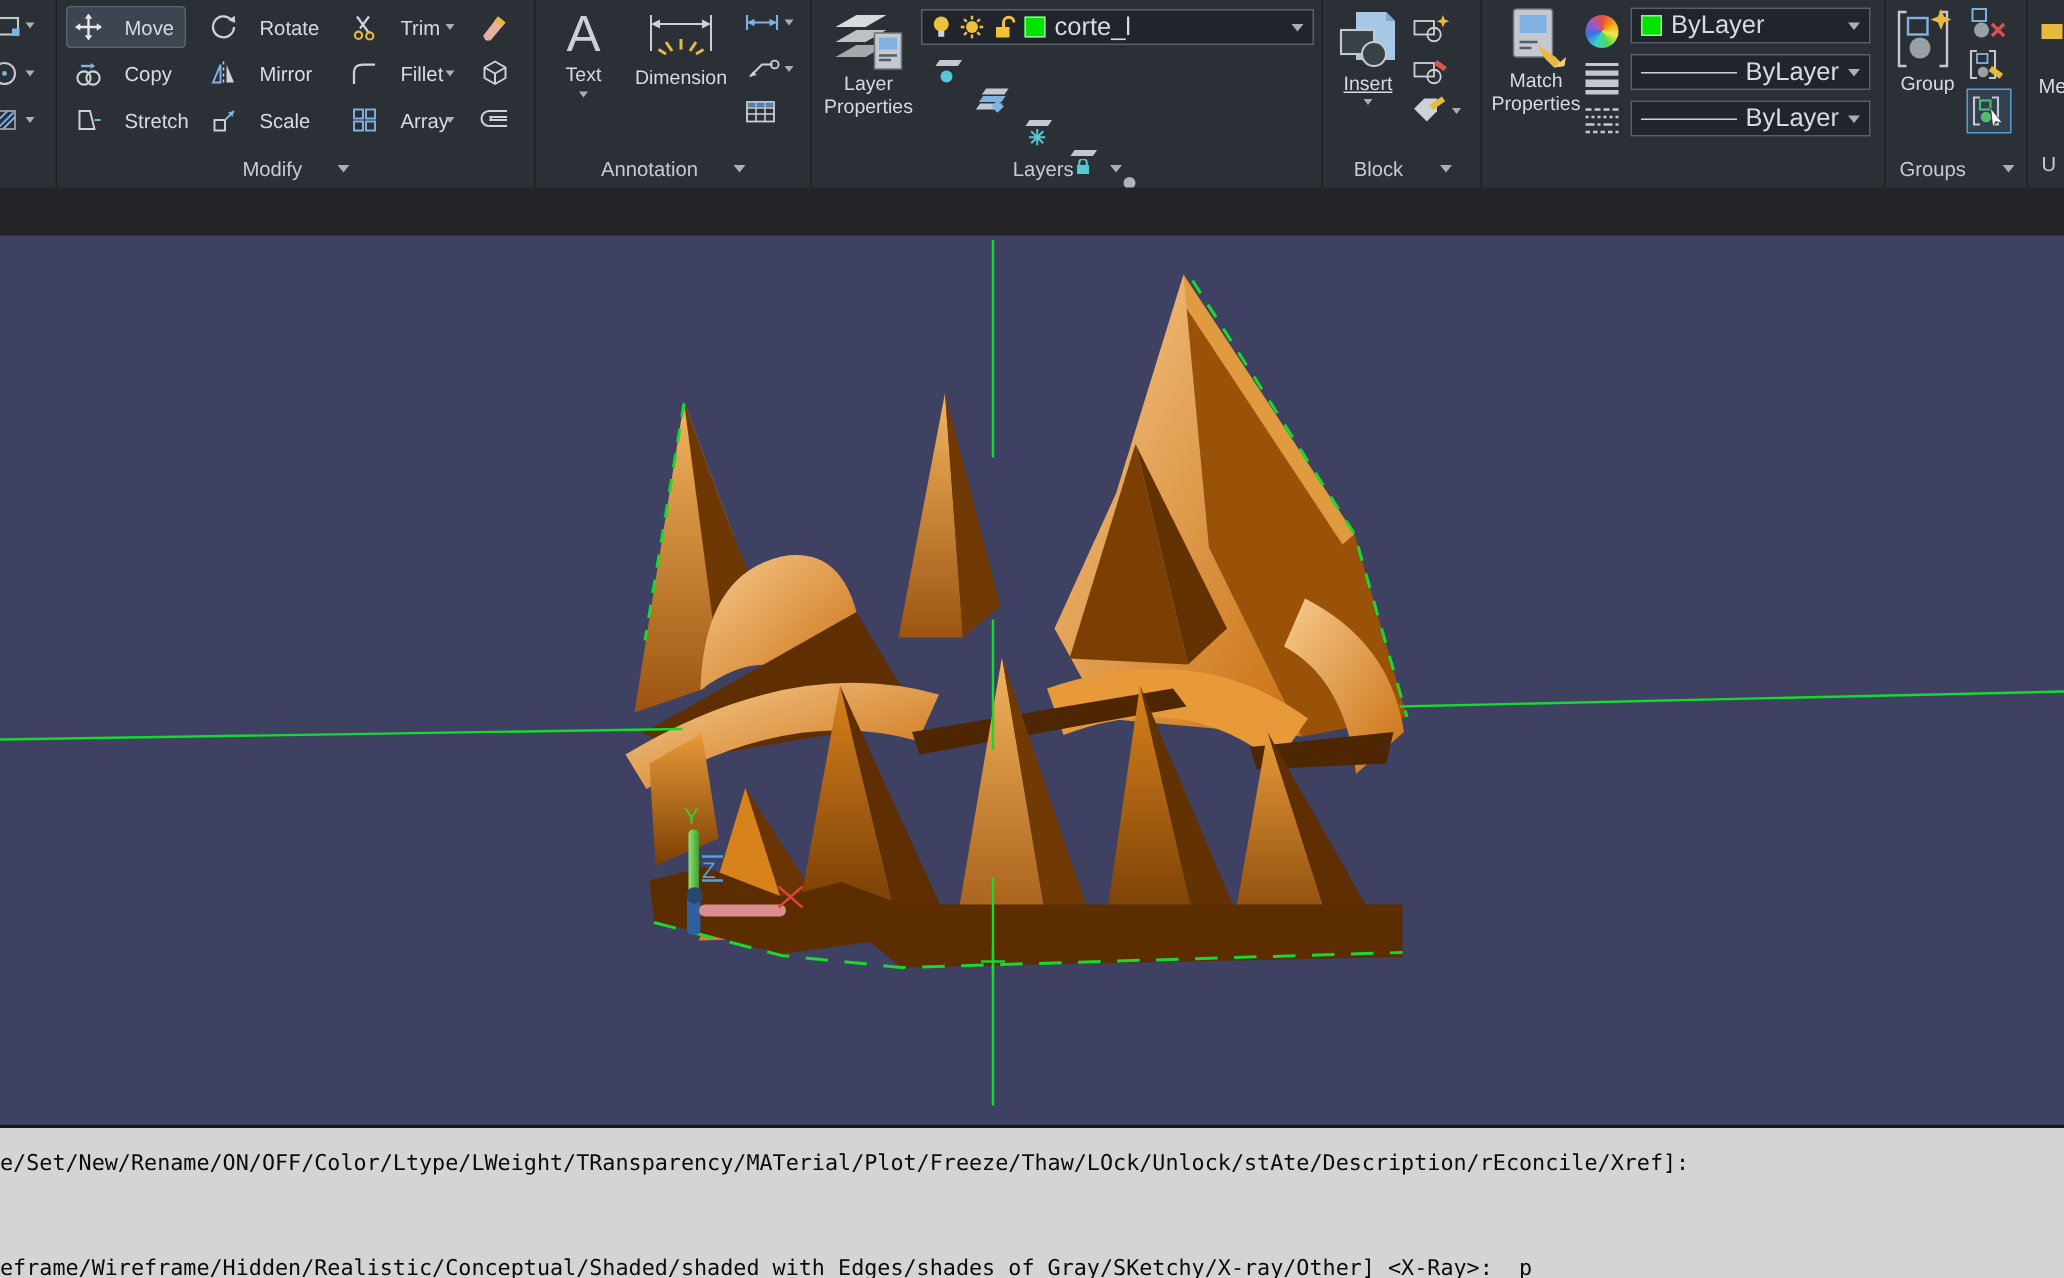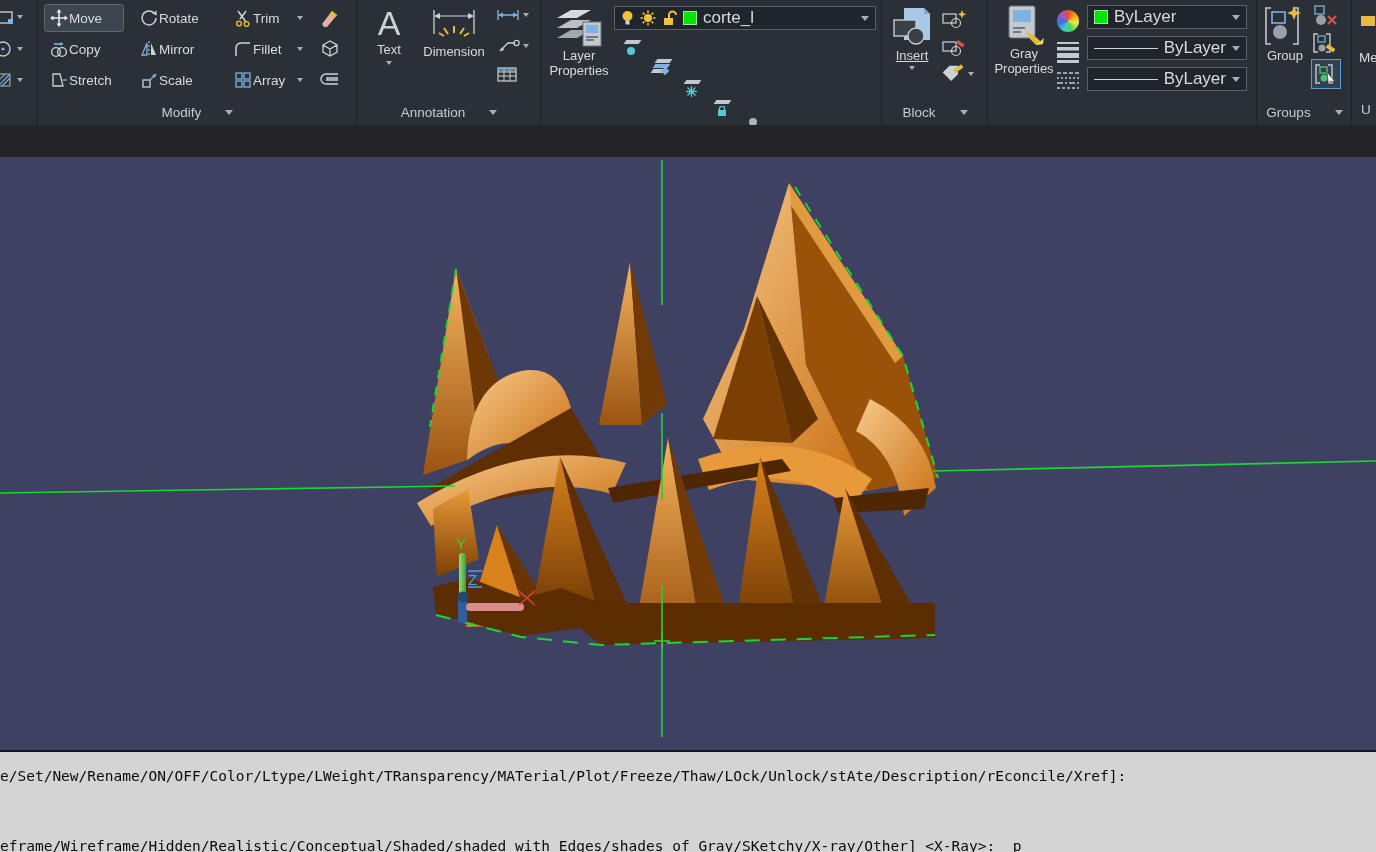--- a/index.html
+++ b/index.html
@@ -9,21 +9,21 @@
   
   .ribbon { position:absolute; left:0; top:0; width:1376px; height:125px; background:#2b3036; }
   .panel  { position:absolute; top:0; height:125px; border-right:1px solid #1d2126; }
   .panel-label { position:absolute; left:0; right:0; bottom:0; height:25px;
                  display:flex; align-items:center; justify-content:center; gap:24px;
                  color:#c6cbd1; font-size:13.5px; }
   .caret { width:0; height:0; border-left:4px solid transparent; border-right:4px solid transparent;
            border-top:5px solid #a9afb6; }
   .caret-sm { width:0;height:0;border-left:3px solid transparent;border-right:3px solid transparent;
            border-top:4px solid #a9afb6; }
-  .rbtn { position:absolute; display:flex; align-items:center; gap:1px; color:#d7dbdf;
+  .rbtn { position:absolute; display:flex; align-items:center; gap:15px; color:#d7dbdf;
           font-size:13.5px; height:26px; padding:0 5px; border-radius:2px; cursor:default; }
   .rbtn.hl { background:#3d4550; outline:1px solid #5d6773; }
   .bigbtn { position:absolute; display:flex; flex-direction:column; align-items:center;
             color:#d7dbdf; font-size:13px; text-align:center; line-height:15px; }
   .mi { flex:0 0 auto; }
   .mini { position:absolute; display:flex; align-items:center; gap:3px; }
 
   
   .lic { position:relative; width:24px; height:20px; }
   .pg { position:absolute; width:15px; height:4px; background:#c2c8ce; transform:skewX(-35deg); }
@@ -312,20 +312,24 @@
           <rect x="1" y="5" width="8" height="6" fill="#f0c23a"></rect>
           <path d="M3 5 V3 A2.5 2.5 0 0 1 8 3" fill="none" stroke="#f0c23a" stroke-width="1.4"></path>
         </svg>
     </div>
     <div class="lic" style="left:198px;top:66px;">
       <div class="pg" style="left:6px;top:1px;"></div>
         <div class="pg" style="left:4px;top:6px;"></div>
         <span class="badge" style="left:12px;top:9px;background:#f0c23a;border-radius:1px;width:10px;height:4px;transform:rotate(-35deg);"></span>
     </div>
 
+    <div class="panel-label">
+      <span>Layers</span>
+        <span class="caret"></span>
+    </div>
   </div>
 
   <div class="panel" style="left:883px;width:105px;">
     <div class="bigbtn" style="left:5px;top:4px;width:48px;text-decoration:underline;">
       <svg class="mi" width="44" height="44">
           <path d="M14 4 H34 L40 10 V36 H14 Z" fill="#a8c8e8"></path>
           <path d="M34 4 L34 10 L40 10 Z" fill="#7fa8cc"></path>
           <rect x="4" y="16" width="22" height="16" fill="#3a4047" stroke="#c3c9cf" stroke-width="1.4"></rect>
           <circle cx="26" cy="32" r="8" fill="#3a4047" stroke="#c3c9cf" stroke-width="1.4"></circle>
         </svg>
@@ -361,21 +365,21 @@
 
   <div class="panel" style="left:989px;width:268px;">
     <div class="bigbtn" style="left:6px;top:4px;width:58px;">
       <svg class="mi" width="42" height="42">
           <rect x="6" y="2" width="26" height="32" rx="2" fill="#c3c9cf" stroke="#6c737a"></rect>
           <rect x="10" y="6" width="18" height="12" fill="#7fb2e3"></rect>
           <path d="M10 24 h12 M10 28 h8" stroke="#565d64" stroke-width="1.6"></path>
           <path d="M22 26 L34 34 L40 40 L33 41 L27 35 Z" fill="#e7b93e"></path>
           <path d="M33 41 L40 40 L41 34 Z" fill="#f0d080"></path>
         </svg>
-      <span>Gray Properties</span>
+      <span>Match Properties</span>
     </div>
     <div style="position:absolute;left:68px;top:10px;width:22px;height:22px;border-radius:50%;background:conic-gradient(#e74c3c,#f39c12,#f1e94a,#4fd84f,#3ad0d0,#3a6fe0,#9b59d0,#e74c3c);"></div>
     <svg width="26" height="24" style="position:absolute;left:66px;top:40px;">
         <rect x="2" y="2" width="22" height="2" fill="#c3c9cf"></rect>
         <rect x="2" y="7" width="22" height="3.5" fill="#c3c9cf"></rect>
         <rect x="2" y="13" width="22" height="5" fill="#c3c9cf"></rect>
         <rect x="2" y="20" width="22" height="3" fill="#c3c9cf"></rect>
       </svg>
     <svg width="26" height="22" style="position:absolute;left:66px;top:70px;">
         <g stroke="#c3c9cf" stroke-width="1.6">

